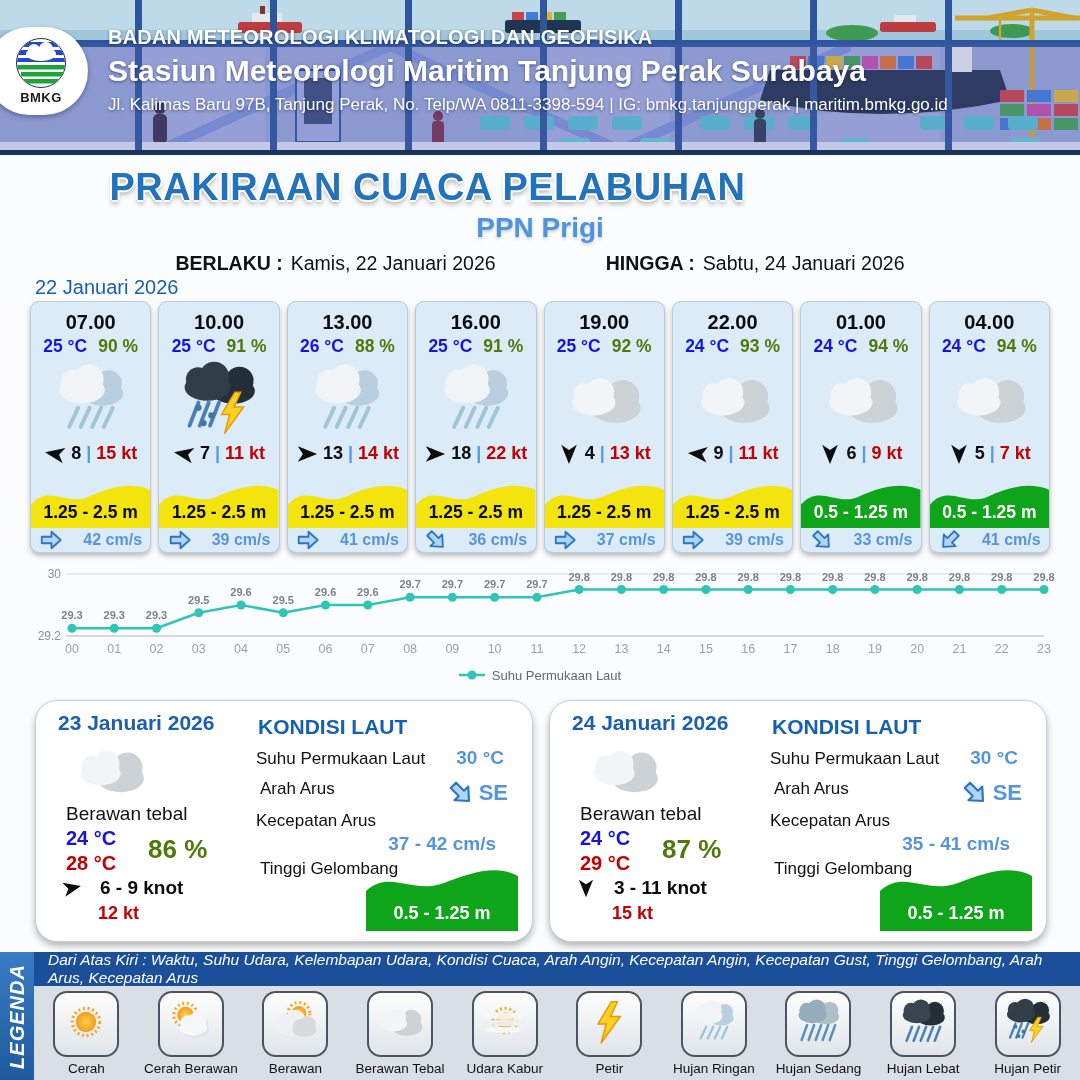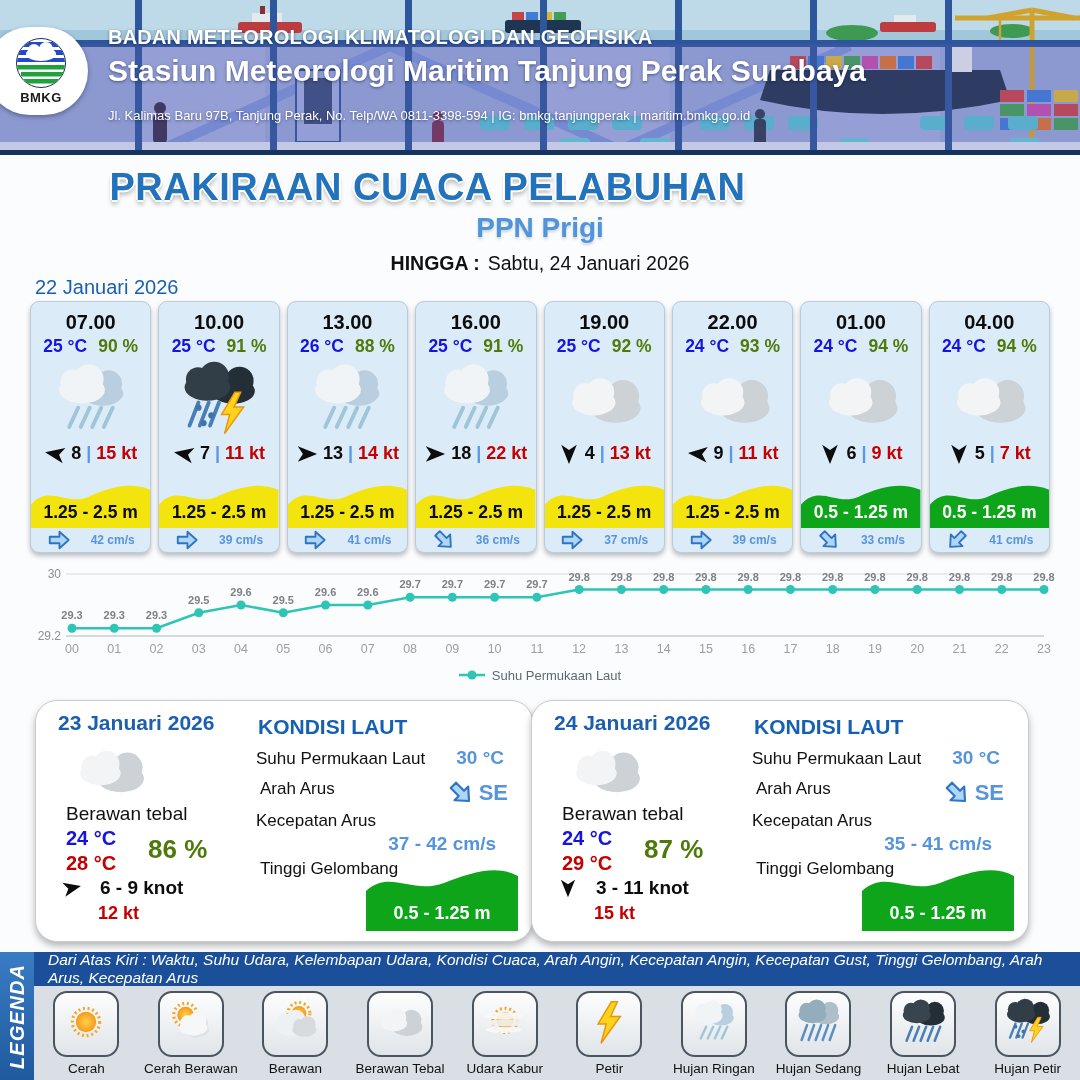--- a/index.html
+++ b/index.html
@@ -10,21 +10,21 @@
   }
   
   .header{position:absolute;left:0;top:0;width:1080px;height:150px;background:#98a8d8;border-bottom:5px solid #17335f;}
   .header svg.scene{position:absolute;left:0;top:0;}
   .logo-pill{position:absolute;left:-14px;top:27px;width:102px;height:88px;background:#fff;border-radius:44px;
     box-shadow:0 2px 5px rgba(0,0,30,.35);display:flex;flex-direction:column;align-items:center;justify-content:center;padding-left:8px;box-sizing:border-box;}
   .logo-pill .bmkg-text{font-size:13px;font-weight:bold;color:#1c1c1c;letter-spacing:.5px;margin-top:1px;}
   .header-text{position:absolute;left:108px;top:26px;color:#fff;text-shadow:0 1px 3px rgba(0,10,50,.5);}
   .header-org{font-size:20px;font-weight:bold;letter-spacing:.2px;}
   .header-station{font-size:30px;font-weight:bold;margin-top:5px;}
-  .header-address{font-size:13px;margin-top:20px;}
+  .header-address{font-size:17px;margin-top:7px;}
   
   .title-main{position:absolute;left:0;top:166px;width:855px;text-align:center;
     font-size:38px;font-weight:800;color:#2273bb;letter-spacing:.5px;
     text-shadow:-2px 0 0 #fff,2px 0 0 #fff,0 -2px 0 #fff,0 2px 0 #fff,0 4px 5px rgba(0,0,0,.33);}
   .title-port{position:absolute;left:0;top:212px;width:1080px;text-align:center;
     font-size:28px;font-weight:800;color:#4e95de;text-shadow:0 2px 3px rgba(0,0,0,.18);}
   .validity{position:absolute;left:0;top:252px;width:1080px;display:flex;justify-content:center;gap:110px;font-size:19.5px;color:#111;}
   .validity b{font-weight:bold;}
   .validity span.val{font-weight:normal;margin-left:8px;}
   .date-label{position:absolute;left:35px;top:276px;font-size:20px;font-weight:normal;color:#1b5fb0;}
@@ -37,21 +37,21 @@
   .fc-temp{color:#1414e0;}
   .fc-hum{color:#4f7a0a;}
   .fc-icon{height:84px;display:flex;align-items:center;justify-content:center;margin-top:1px;}
   .fc-wind{display:flex;align-items:center;gap:5px;font-size:18px;font-weight:bold;height:26px;}
   .fc-wind .num{color:#0c0c0c;}
   .fc-wind .div{color:#5599e8;font-weight:bold;}
   .fc-wind .kt{color:#c40000;}
   .fc-wave{position:relative;width:100%;height:58px;margin-top:4px;}
   .fc-wave svg{position:absolute;left:0;top:0;width:100%;height:100%;}
   .fc-wave .wave-label{position:absolute;left:0;bottom:5px;width:100%;text-align:center;font-size:17.5px;font-weight:bold;}
-  .fc-cur{flex:1;display:flex;align-items:center;justify-content:center;gap:20px;font-size:12px;font-weight:bold;color:#5694dd;}
+  .fc-cur{flex:1;display:flex;align-items:center;justify-content:center;gap:20px;font-size:16px;font-weight:bold;color:#5694dd;}
   
   .chart-wrap{position:absolute;left:20px;top:556px;width:1040px;}
   .chart-legend{display:flex;align-items:center;justify-content:center;gap:7px;margin-top:4px;font-size:13px;color:#5f6a70;}
   
   .daycard{position:absolute;top:700px;width:496px;height:240px;background:#fff;border:1.5px solid #c8cdd4;border-radius:22px;
     box-shadow:0 4px 7px rgba(0,0,0,.28);}
   .daycard .dc-date{position:absolute;left:22px;top:10px;font-size:21px;font-weight:bold;color:#1b5fb0;}
   .daycard .dc-icon{position:absolute;left:36px;top:32px;}
   .daycard .dc-cond{position:absolute;left:30px;top:102px;font-size:19px;color:#111;}
   .daycard .dc-tmin{position:absolute;left:30px;top:126px;font-size:20px;font-weight:bold;color:#1414e0;}
@@ -210,20 +210,21 @@
   <div class="header-text">
     <div class="header-org">BADAN METEOROLOGI KLIMATOLOGI DAN GEOFISIKA</div>
     <div class="header-station">Stasiun Meteorologi Maritim Tanjung Perak Surabaya</div>
     <div class="header-address">Jl. Kalimas Baru 97B, Tanjung Perak, No. Telp/WA 0811-3398-594 | IG: bmkg.tanjungperak | maritim.bmkg.go.id</div>
   </div>
 </div>
 
 <div class="title-main">PRAKIRAAN CUACA PELABUHAN</div>
 <div class="title-port">PPN Prigi</div>
 <div class="validity">
+  <div><b>BERLAKU :</b><span class="val">Kamis, 22 Januari 2026</span></div>
   <div><b>HINGGA :</b><span class="val">Sabtu, 24 Januari 2026</span></div>
 </div>
 <div class="date-label">22 Januari 2026</div>
 
 <div class="cards" id="cards">
     <div class="fcard">
     <div class="fc-time">07.00</div>
     <div class="fc-th">
       <span class="fc-temp">25 °C</span>
       <span class="fc-hum">90 %</span>
@@ -773,21 +774,21 @@
     <div class="sea-lab3">Kecepatan Arus</div>
     <div class="sea-spd">37 - 42 cm/s</div>
     <div class="sea-lab4">Tinggi Gelombang</div>
     <div class="sea-wave">
   <svg width="152" height="78" viewBox="0 0 152 78" preserveAspectRatio="none">
     <path d="M0,38 C24,16 46,42 78,30 C104,20 130,11 152,23 L152,78 L0,78 Z" fill="#0fa51b"></path>
         </svg>
   <div class="wave-label">0.5 - 1.25 m</div>
       </div>
   </div>
-    <div class="daycard" style="left:531px">
+    <div class="daycard" style="left:549px">
     <div class="dc-date">24 Januari 2026</div>
     <div class="dc-icon"><svg width="76" height="76" viewBox="0 0 64 64">
           <defs>
             <radialGradient id="sg1">
               <stop offset="0%" stop-color="#ffd24a"></stop>
               <stop offset="100%" stop-color="#f59a1b"></stop>
             </radialGradient>
           </defs>
           <g transform="translate(41,36) scale(1.15)" fill="#cdd2d6">
             <ellipse cx="0" cy="2" rx="17" ry="10"></ellipse>

